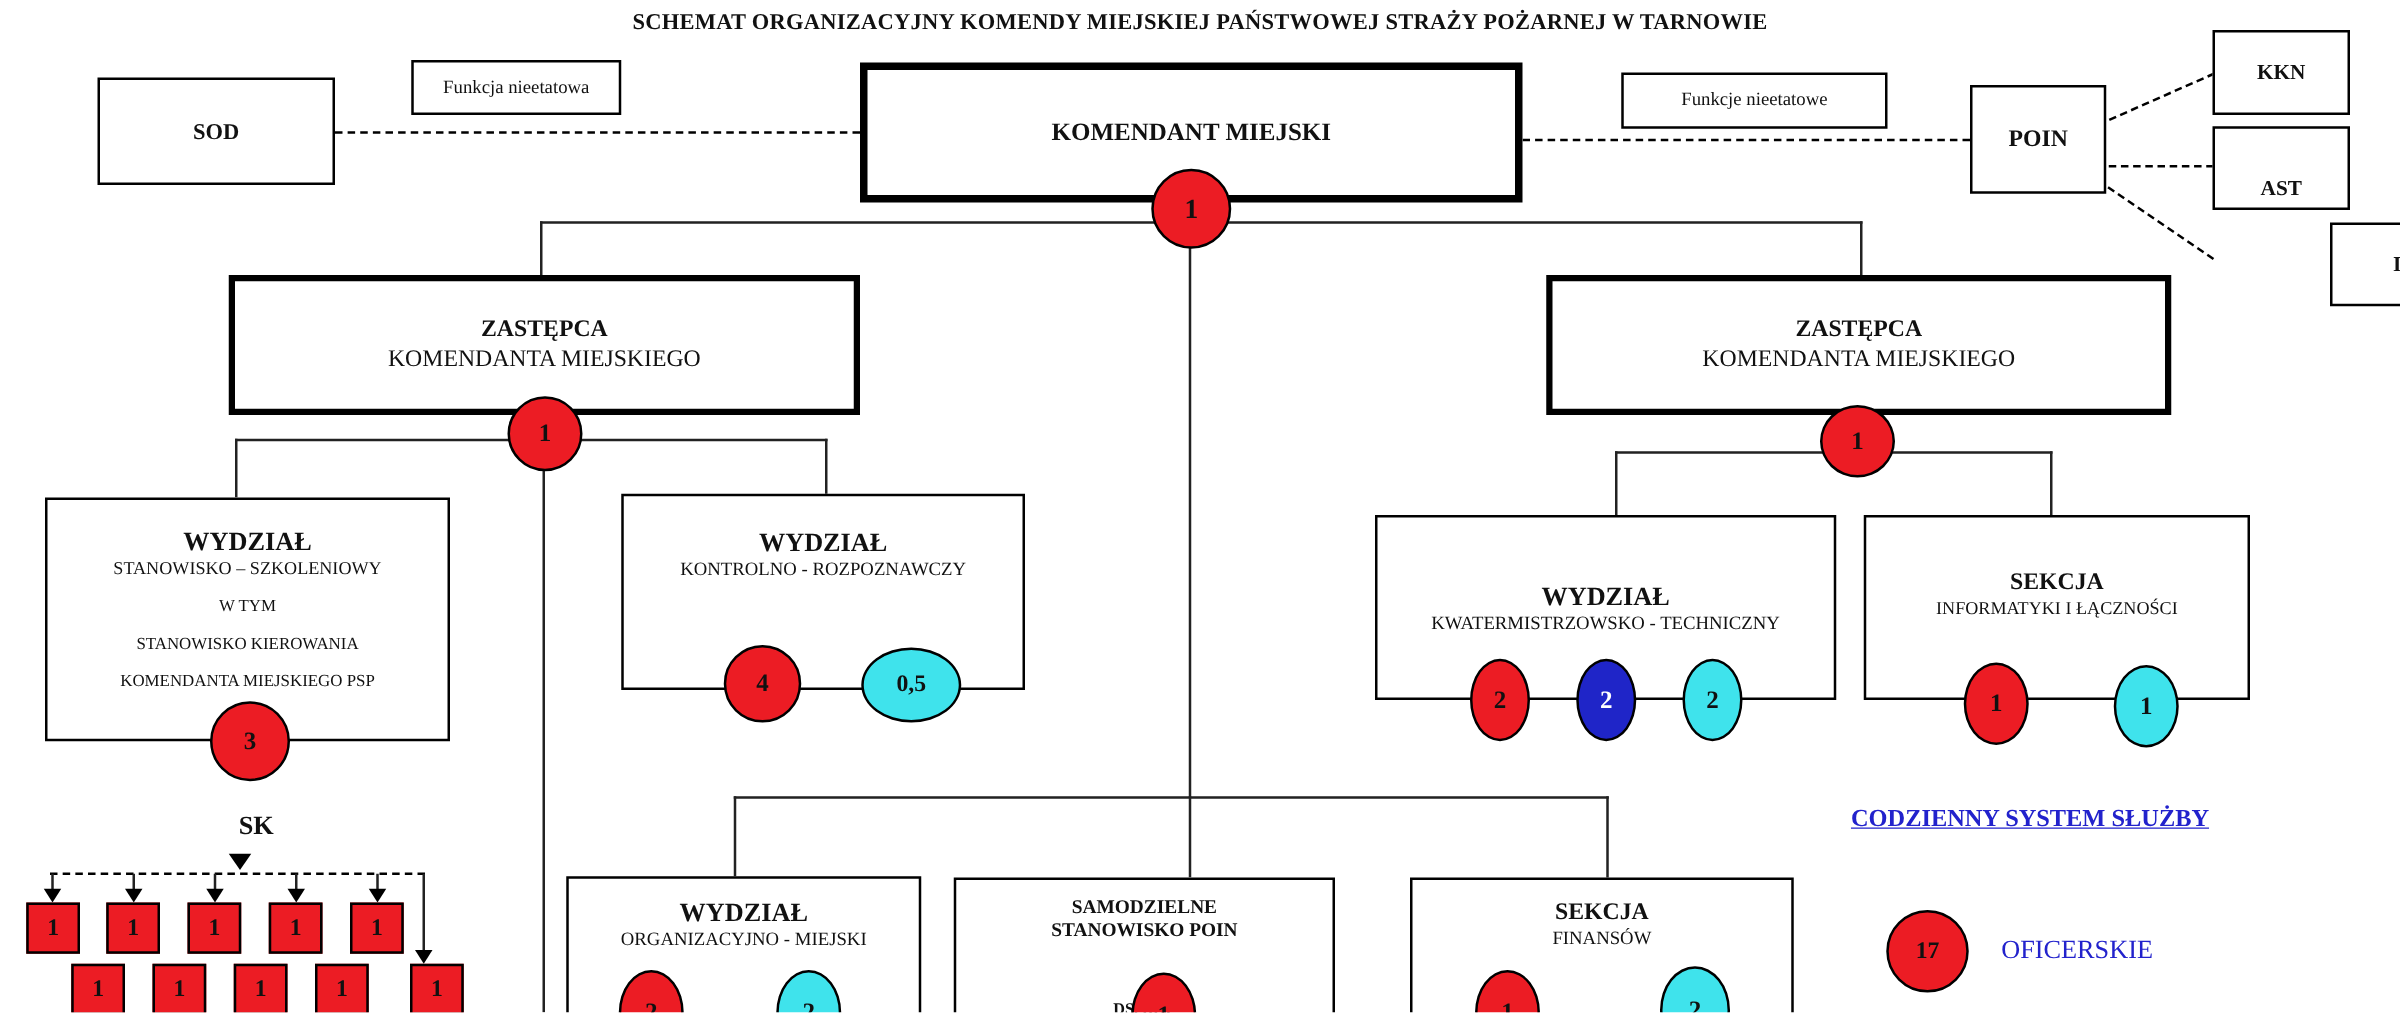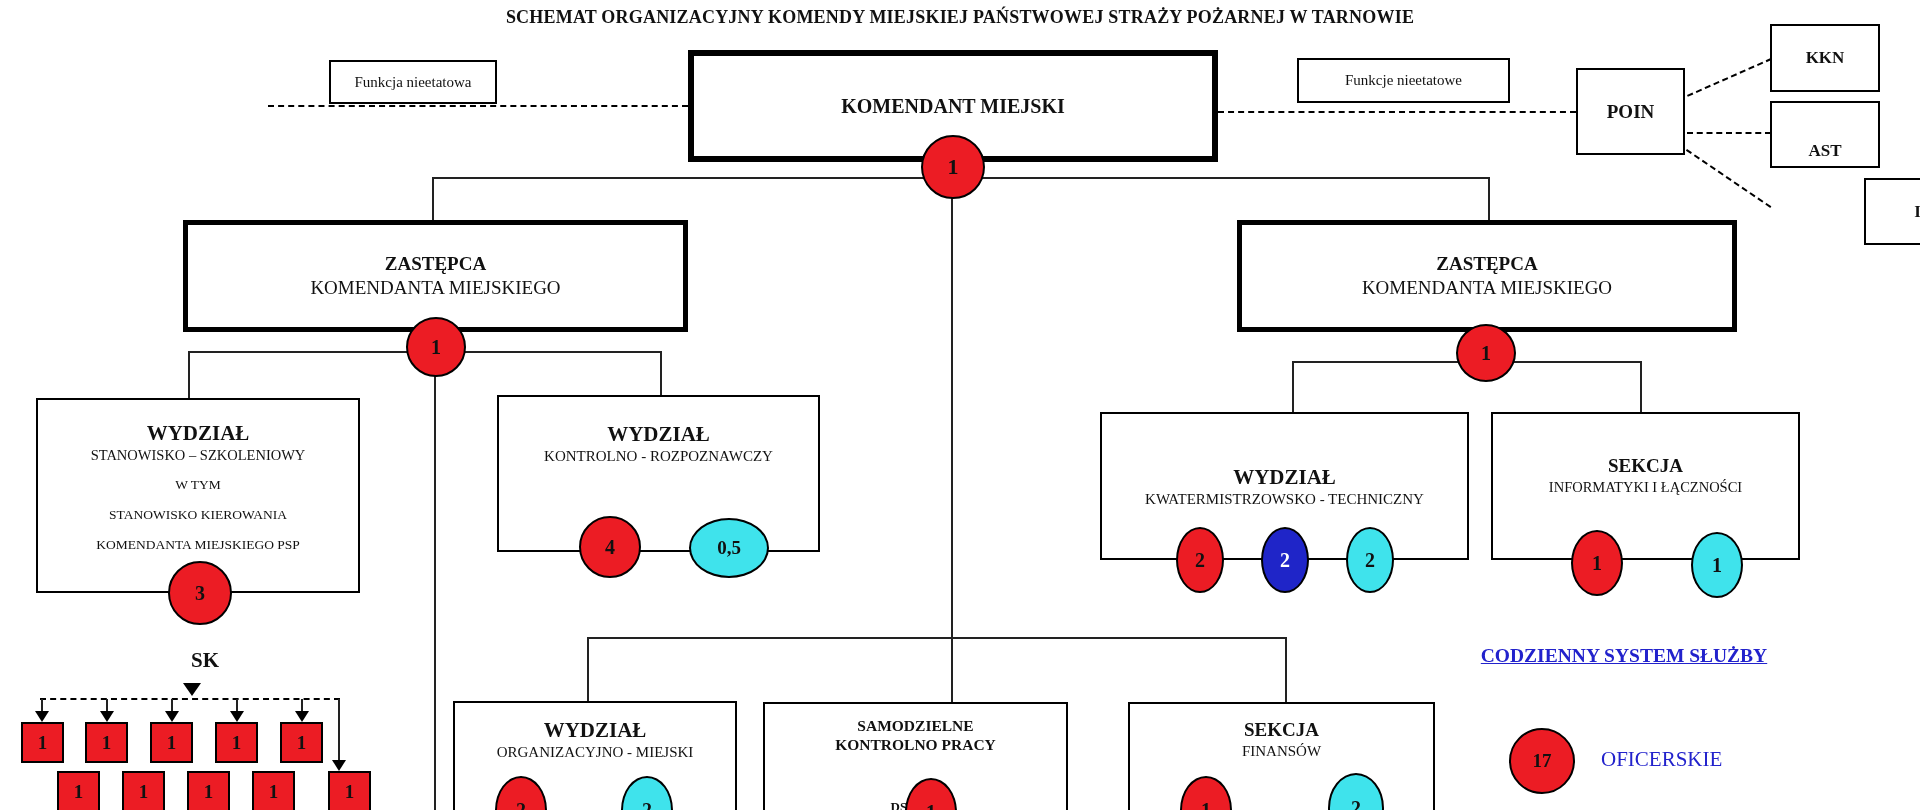--- a/index.html
+++ b/index.html
@@ -76,22 +76,25 @@
 
   <div class="hline" style="left:1292px;top:361px;width:350px;"></div>
   <div class="vline" style="left:1292px;top:361px;height:51px;"></div>
   <div class="vline" style="left:1640px;top:361px;height:51px;"></div>
 
   <div class="hline" style="left:587px;top:637px;width:700px;"></div>
   <div class="vline" style="left:587px;top:637px;height:65px;"></div>
   <div class="vline" style="left:951px;top:637px;height:65px;"></div>
   <div class="vline" style="left:1285px;top:637px;height:66px;"></div>
 
-
-  <div class="box" style="left:329px;top:48px;width:168px;height:44px;margin-top:12px;">
+  <div class="box" style="left:78px;top:62px;width:190px;height:86px;">
+    <span class="b-title" style="font-size:18px;">SOD</span>
+  </div>
+
+  <div class="box" style="left:329px;top:48px;width:168px;height:44px;">
     <span class="b-sub">Funkcja nieetatowa</span>
   </div>
 
   <div class="box thick" style="left:688px;top:50px;width:530px;height:112px;">
     <span class="b-title" style="font-size:20px;">KOMENDANT MIEJSKI</span>
   </div>
   <div class="badge red" style="left:921px;top:135px;width:64px;height:64px;font-size:22px;">1</div>
 
   <div class="box" style="left:1297px;top:58px;width:213px;height:45px;">
     <span class="b-sub">Funkcje nieetatowe</span>
@@ -155,21 +158,21 @@
 
   <div class="box" style="left:453px;top:701px;width:284px;height:112px;justify-content:flex-start;padding-top:14px;">
     <span class="b-title">WYDZIAŁ</span>
     <span class="b-sub">ORGANIZACYJNO - MIEJSKI</span>
   </div>
   <div class="badge red" style="left:495px;top:776px;width:52px;height:68px;">2</div>
   <div class="badge cyan" style="left:621px;top:776px;width:52px;height:68px;">2</div>
 
   <div class="box" style="left:763px;top:702px;width:305px;height:111px;justify-content:flex-start;padding-top:12px;">
     <span style="font-weight:bold;font-size:15.5px;">SAMODZIELNE</span>
-    <span style="font-weight:bold;font-size:15.5px;">KONTROLNO PRACY</span>
+    <span style="font-weight:bold;font-size:15.5px;">STANOWISKO POIN</span>
     <span style="font-weight:bold;font-size:13px;margin-top:44px;">DS. BHP</span>
   </div>
   <div class="badge red" style="left:905px;top:778px;width:52px;height:68px;">1</div>
 
   <div class="box" style="left:1128px;top:702px;width:307px;height:111px;justify-content:flex-start;padding-top:14px;">
     <span class="b-title" style="font-size:19px;">SEKCJA</span>
     <span class="b-sub">FINANSÓW</span>
   </div>
   <div class="badge red" style="left:1180px;top:776px;width:52px;height:68px;">1</div>
   <div class="badge cyan" style="left:1328px;top:773px;width:56px;height:70px;">2</div>

